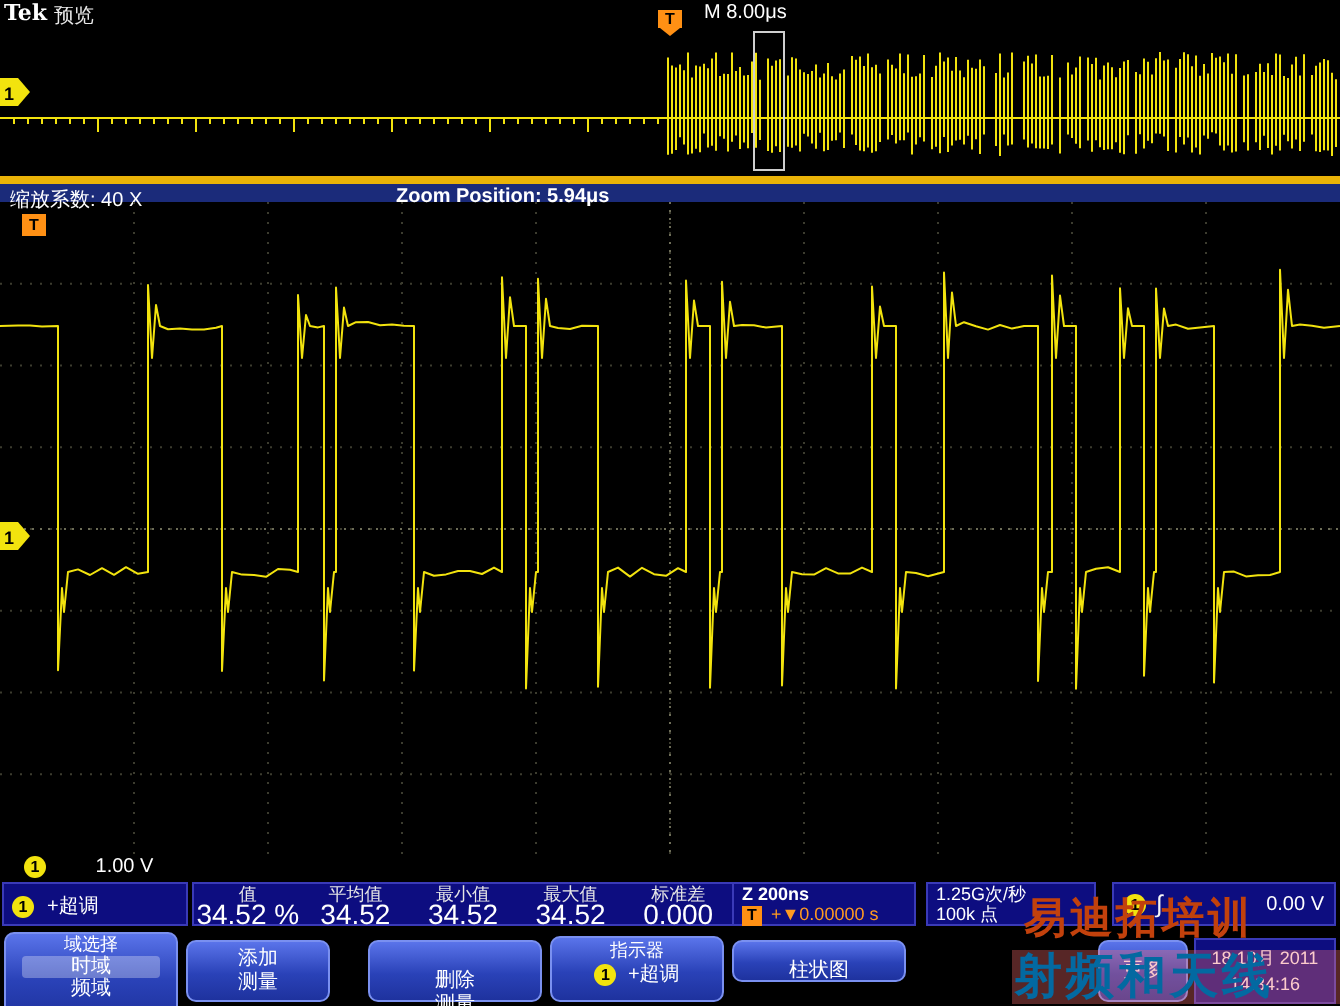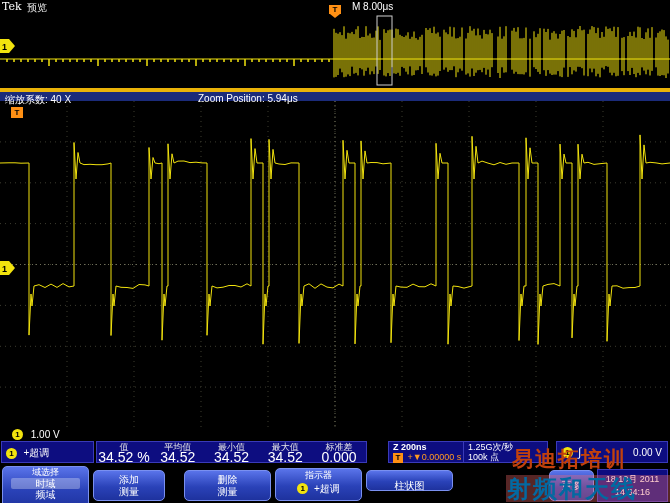--- a/index.html
+++ b/index.html
@@ -1,73 +1,73 @@
 <!DOCTYPE html>
 <html><head>
 <meta charset="utf-8">
 <style>
   *{margin:0;padding:0;box-sizing:border-box}
   html,body{width:670px;height:503px;background:#000;overflow:hidden}
   body{position:relative;font-family:"Liberation Sans",sans-serif;color:#fff}
 
   
   #top-bar{position:absolute;left:0;top:0;width:670px;height:14px}
-  #brand{position:absolute;left:2px;top:0;font-family:"DejaVu Serif",serif;font-weight:normal;font-size:11px;color:#fff}
+  #brand{position:absolute;left:2px;top:0;font-family:"DejaVu Serif",serif;font-weight:bold;font-size:11px;color:#fff}
   #mode{position:absolute;left:27px;top:1px;font-size:10px;color:#e8e8e8}
   #timebase{position:absolute;left:352px;top:1px;font-size:10px;color:#fff}
 
   .tflag{position:absolute;width:12px;height:9px;background:#ff9014;color:#000;
          font-size:8px;line-height:9px;text-align:center;font-weight:bold}
   .tflag::after{content:"";position:absolute;left:1px;top:9px;
          border-left:5px solid transparent;border-right:5px solid transparent;border-top:4px solid #ff9014}
   #trig-flag-top{left:329px;top:5px;z-index:3}
 
   #overview-svg{position:absolute;left:0;top:14px}
   #zoom-bar{position:absolute;left:0;top:88px;width:670px;height:13px;background:#1b2b7a;border-top:4px solid #eab308}
   #zoom-factor{position:absolute;left:5px;top:1px;font-size:10px}
-  #zoom-pos{position:absolute;left:198px;top:1px;font-size:10px;font-weight:normal}
+  #zoom-pos{position:absolute;left:198px;top:1px;font-size:10px;font-weight:bold}
 
   #main-svg{position:absolute;left:0;top:101px}
   #trig-marker{position:absolute;left:11px;top:107px;width:12px;height:11px;background:#ff9014;color:#000;
                font-size:8px;line-height:11px;text-align:center;font-weight:bold;z-index:2}
 
   .badge{display:inline-block;width:11px;height:11px;border-radius:50%;background:#f2e30e;color:#000;
          font-size:8px;line-height:11px;text-align:center;font-weight:bold;vertical-align:middle}
   .tbadge{display:inline-block;width:10px;height:10px;background:#ff9014;color:#000;
           font-size:8px;line-height:10px;text-align:center;font-weight:bold;vertical-align:middle}
 
   #ch-readout{position:absolute;left:12px;top:428px;height:13px;font-size:10px}
-  #ch-readout span.v{margin-left:5px;vertical-align:middle}
+  #ch-readout span.v{margin-left:22px;vertical-align:middle}
 
   .panel{position:absolute;top:441px;height:22px;background:#0d0d80;border:1px solid #3a3ab8;font-size:9px}
   #meas-source{left:1px;width:93px}
   #meas-source .inner{position:absolute;left:4px;bottom:2px}
   #meas-source .inner span.v{margin-left:4px;font-size:10px;vertical-align:middle}
   #meas-stats{left:96px;width:271px;display:flex}
   #meas-stats .col{flex:1;text-align:center}
   #meas-stats .hd{font-size:9px;line-height:10px;color:#e6e6e6}
   #meas-stats .vl{font-size:14px;line-height:11px}
-  #zoom-box{left:388px;width:80px;padding-left:4px}
+  #zoom-box{left:366px;width:92px;padding-left:4px}
   #zoom-box .l1{font-size:9px;line-height:10px;font-weight:bold}
   #zoom-box .l2{line-height:11px}
   #zoom-box .ov{color:#ff9a20;font-size:9px;margin-left:2px;vertical-align:middle}
   #acq-box{left:463px;width:85px;padding-left:4px}
   #acq-box div{font-size:9px;line-height:10px}
   #trig-box{left:556px;width:112px;display:flex;align-items:center;padding:0 5px}
   #trig-box .slope{font-size:12px;color:#f5f5f5;margin-left:5px;font-style:italic}
   #trig-box .lvl{margin-left:auto;font-size:10px}
 
   .btn{position:absolute;background:linear-gradient(#5a74ea,#2a42b8 55%,#1e329e);
        border:1px solid #7a90f0;border-radius:5px;color:#fff;text-align:center;font-size:10px;cursor:pointer}
   #btn-domain{left:2px;top:466px;width:87px;height:44px}
   #btn-domain .t{font-size:9px;line-height:11px}
   #btn-domain .opt{display:block;margin:0 8px;line-height:11px;border-radius:2px}
   #btn-domain .sel{background:rgba(255,255,255,.30)}
   #btn-add{left:93px;top:470px;width:72px;height:31px;padding-top:3px;line-height:12px}
-  #btn-del{left:184px;top:470px;width:87px;height:31px;padding-top:3px;line-height:12px}
+  #btn-del{left:184px;top:470px;width:87px;height:31px;padding-top:14px;line-height:12px}
   #btn-ind{left:275px;top:468px;width:87px;height:33px}
   #btn-ind .t{font-size:9px;line-height:12px}
   #btn-ind .v{line-height:13px}
   #btn-ind .v span.tx{margin-left:3px;vertical-align:middle}
   #btn-hist{left:366px;top:470px;width:87px;height:21px;line-height:29px}
   #btn-more{left:549px;top:470px;width:45px;height:31px;line-height:29px}
 
   #datetime{position:absolute;left:597px;top:469px;width:71px;height:33px;background:#0d0d80;
             border:1px solid #3a3ab8;text-align:center;font-size:9px;padding-top:3px;line-height:13px}
 

